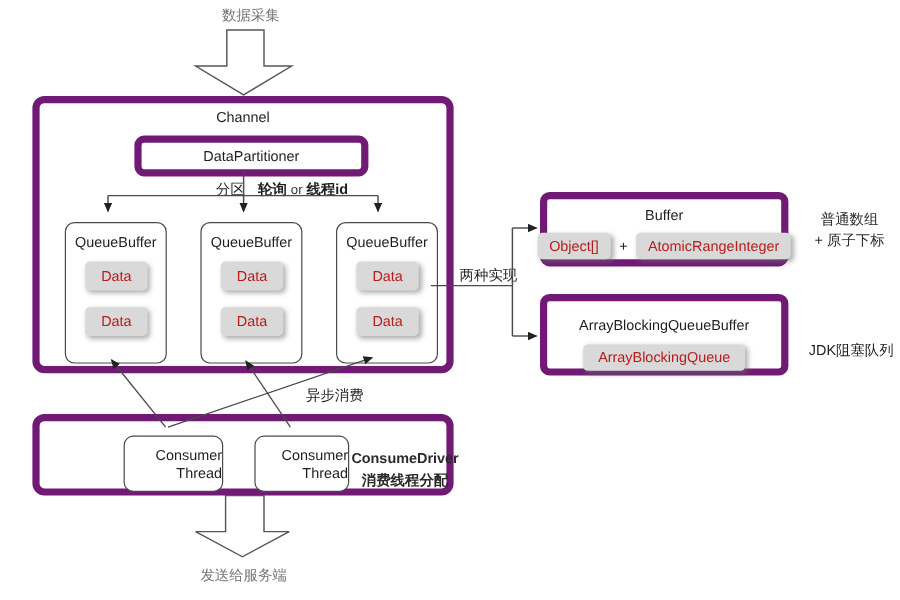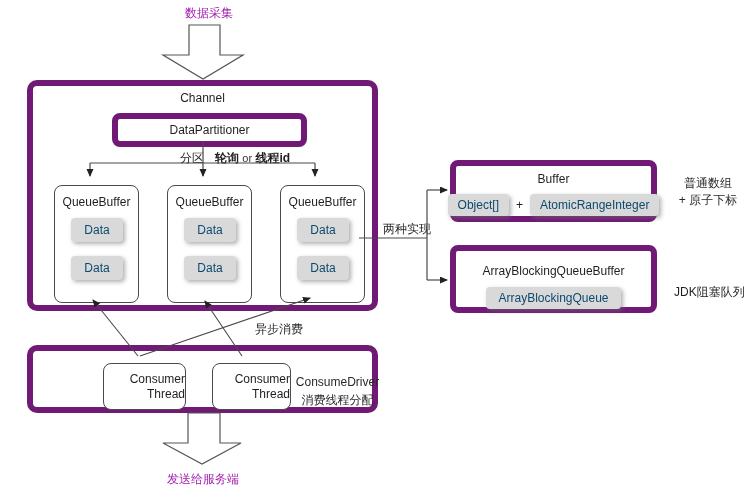--- a/index.html
+++ b/index.html
@@ -10,26 +10,26 @@
     color:#1f1f1f; font-size:12px; overflow:hidden;
   }
   .abs { position:absolute; }
   .box {
     position:absolute; background:#ffffff; border:6px solid #701a75;
     border-radius:10px;
   }
   .box.small { border-radius:8px; }
   .box-title { position:absolute; left:0; right:0; text-align:center; }
   .gray-item {
-    background:#d9d9d9; border-radius:4px; color:#0c4a6e;
+    background:#d9d9d9; border-radius:4px; color:#b91c1c;
     box-shadow:2px 2px 4px rgba(110,110,110,0.55);
     display:flex; align-items:center; justify-content:center;
     white-space:nowrap;
   }
-  .flow-label { text-align:center; color:#a21caf; }
+  .flow-label { text-align:center; color:#737373; }
   .note { line-height:17px; text-align:center; color:#2a2a2a; }
   .qb { position:absolute; top:99px; width:85px; height:118px;
         border:1px solid #4a4a4a; border-radius:8px; background:#fff; }
   .qb .qb-title { position:absolute; top:9px; left:0; right:0; text-align:center; }
   .qb .data-item { position:absolute; left:16px; width:52px; height:24px; }
   .ct {
     position:absolute; top:12px; height:47px; border:1px solid #4a4a4a;
     border-radius:8px; background:#fff; display:flex; flex-direction:column;
     align-items:flex-end; justify-content:center; line-height:15px; text-align:center;
   }
@@ -104,21 +104,21 @@
 
   <div class="box" style="left:27px; top:345px; width:351px; height:68px;">
     <div class="ct" style="left:70px; width:83px;">
       <span>Consumer</span>
       <span>Thread</span>
     </div>
     <div class="ct" style="left:179px; width:79px;">
       <span>Consumer</span>
       <span>Thread</span>
     </div>
-    <div class="abs note" style="left:258px; top:22px; width:93px; line-height:18px;">
+    <div class="abs note" style="left:258px; top:22px; width:93px; line-height:18px;font-weight:bold;">
       <div>ConsumeDriver</div>
       <div>消费线程分配</div>
     </div>
   </div>
 
   <div class="abs flow-label" style="left:153px; top:471px; width:100px;">发送给服务端</div>
 
   <svg class="overlay" width="750" height="500" viewBox="0 0 750 500">
     <defs>
       <marker id="arw" markerWidth="9" markerHeight="8" refX="7" refY="3.5" orient="auto" markerUnits="userSpaceOnUse">

